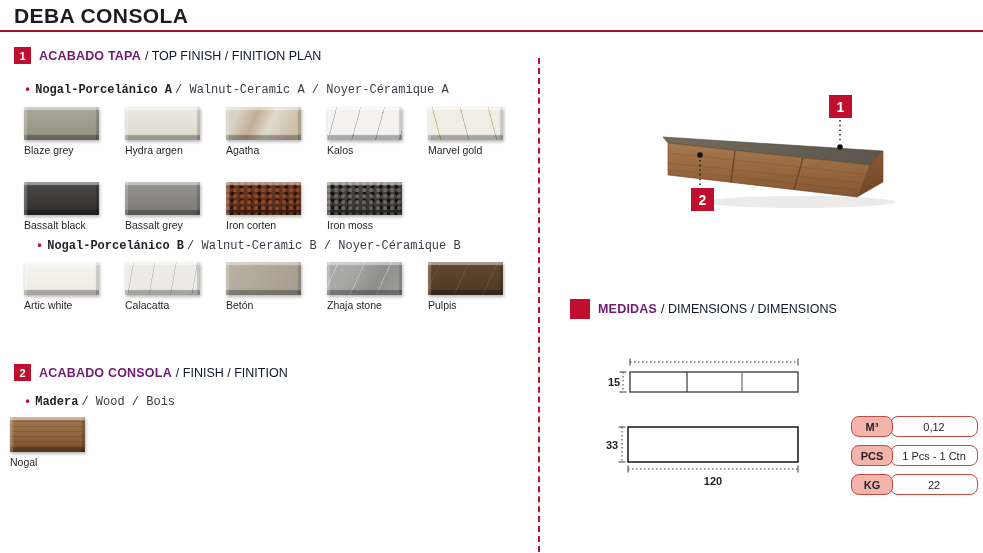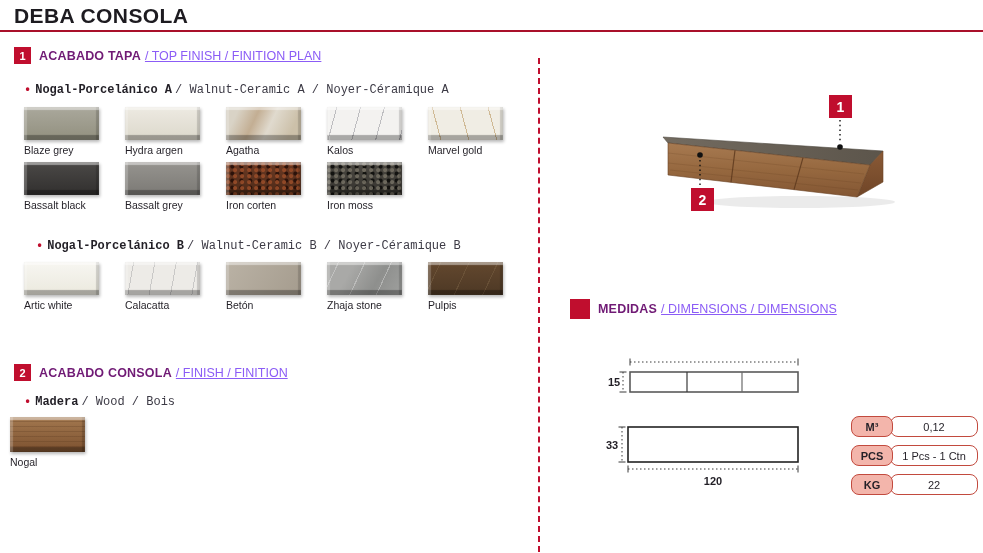--- a/index.html
+++ b/index.html
@@ -9,29 +9,29 @@
   
   .page-title{position:absolute;left:14px;top:4px;font-size:21px;font-weight:800;
               letter-spacing:.4px;color:#1d1b20;}
   .red-rule{position:absolute;left:0;top:30px;width:983px;height:2px;background:#a9102a;}
 
   
   .sec-header{position:absolute;display:flex;align-items:center;gap:8px;font-size:12.5px;}
   .badge{width:17px;height:17px;background:#c00e2e;color:#fff;font-weight:700;font-size:11px;
          display:flex;align-items:center;justify-content:center;flex:0 0 auto;}
   .sec-es{font-weight:800;color:#701a75;letter-spacing:.2px;}
-  .sec-intl{color:#8b5cf6;margin-left:4px;text-decoration:underline;}
+  .sec-intl{color:#0f172a;margin-left:4px;}
 
   .bullet-line{position:absolute;font-size:12px;font-family:Liberation Mono, monospace;}
   .bullet{color:#c00e2e;font-weight:700;margin-right:4px;}
   .grp-es{font-weight:800;color:#221f26;}
   .grp-intl{color:#3c3a45;margin-left:3px;}
 
   
-  .swatch-grid{position:absolute;display:grid;grid-template-columns:repeat(5,101px);row-gap:6px;}
+  .swatch-grid{position:absolute;display:grid;grid-template-columns:repeat(5,101px);row-gap:26px;}
   .swatch-cell{width:101px;}
   .sw{width:75px;height:33px;
       box-shadow:inset 0 3px 1px rgba(255,255,255,.45),
                  inset 3px 0 1px rgba(255,255,255,.22),
                  inset 0 -5px 1px rgba(0,0,0,.30),
                  inset -3px 0 1px rgba(0,0,0,.16),
                  1px 2px 3px rgba(0,0,0,.28);}
   .sw-label{font-size:10.5px;line-height:12px;margin-top:4px;color:#221f26;}
 
   .sw-blaze{background:linear-gradient(180deg,#aaa89c,#92907f);}

